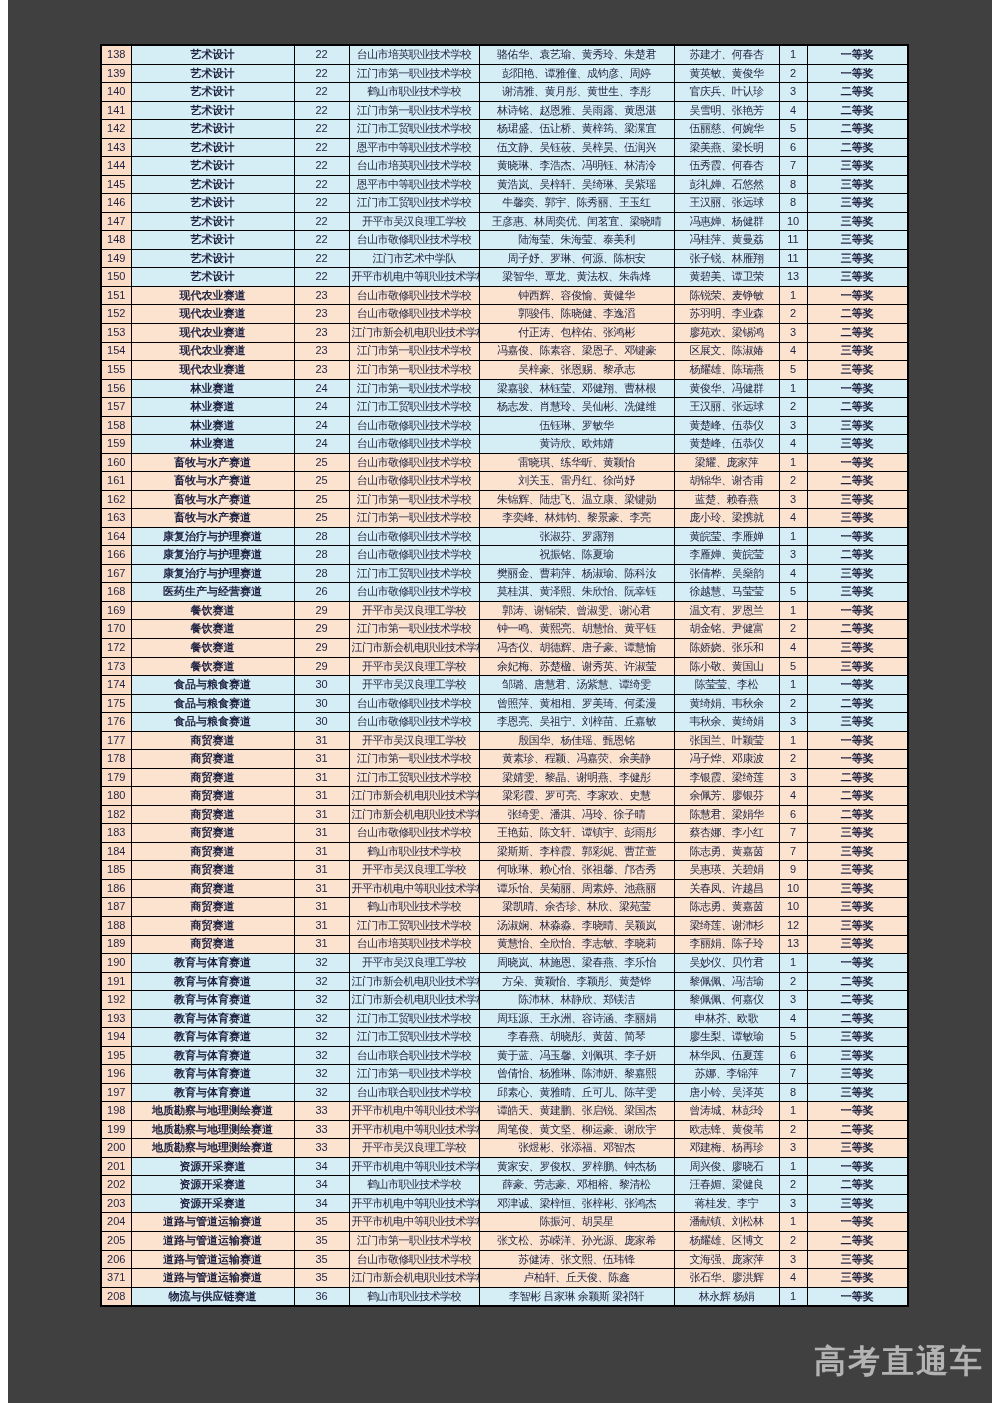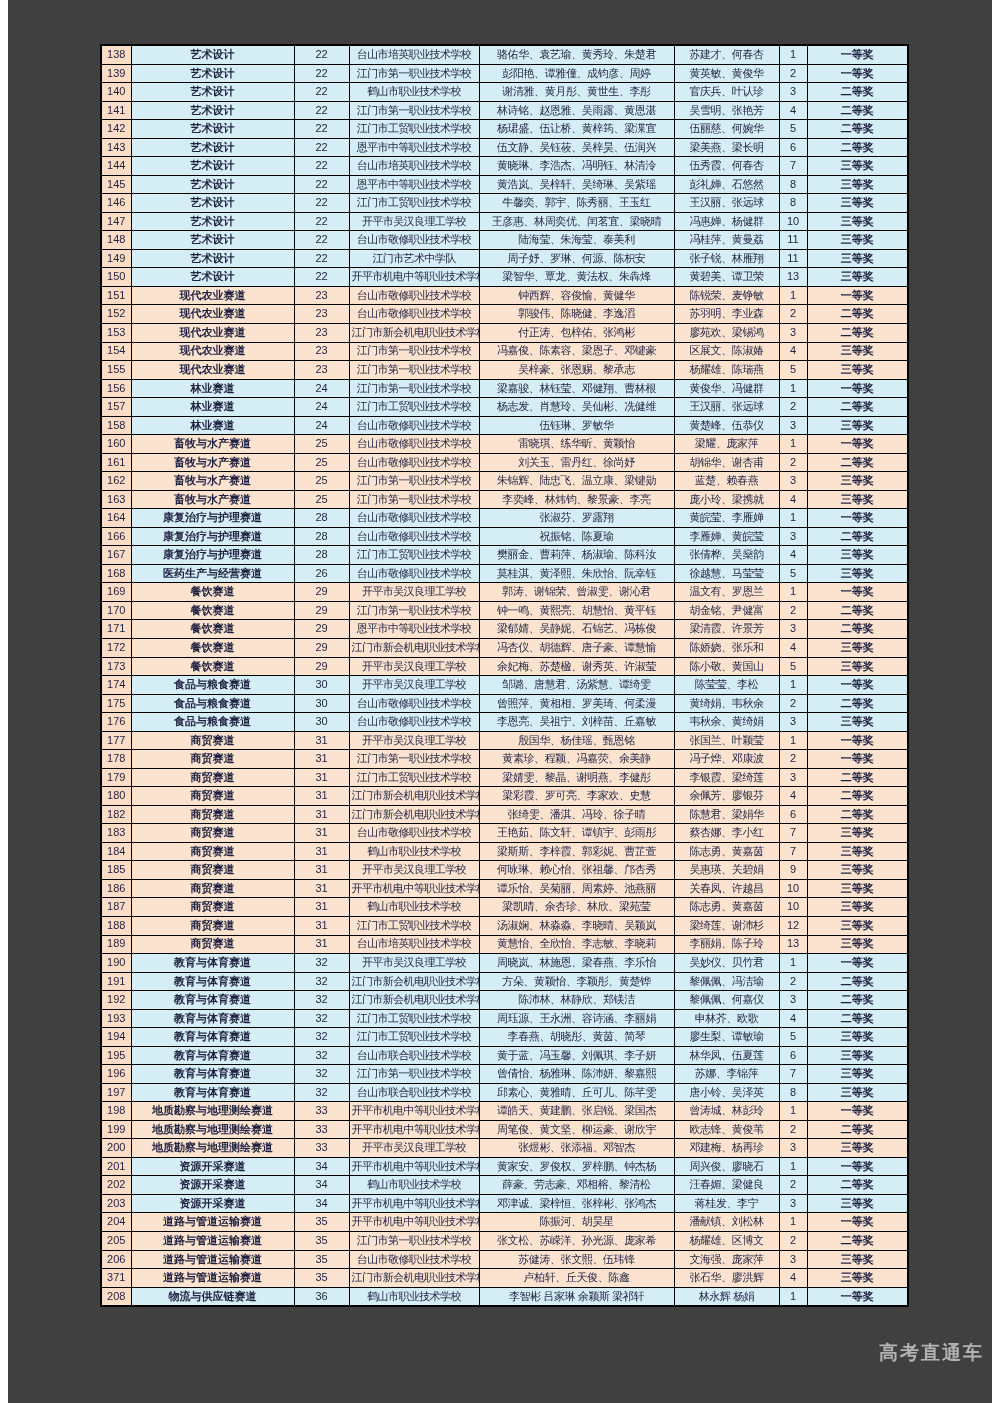--- a/index.html
+++ b/index.html
@@ -37,21 +37,21 @@
   tr.blue td{background:#d5edf4;}
   tr.peach td{background:#fce3d0;}
   tr.blue td.col-no, tr.peach td.col-no{background:#fbdcc6;}
   td.col-category{font-weight:bold;letter-spacing:0px;}
   td.col-school{font-size:10.5px;letter-spacing:-0.6px;}
   td.col-students{font-size:10.5px;letter-spacing:-0.4px;}
   td.col-teachers{font-size:10.5px;letter-spacing:-0.4px;}
   td.col-award{font-weight:bold;}
   .watermark{
     position:absolute;right:16px;top:1340px;
-    font-size:19px;font-weight:bold;color:#b3b3b3;
+    font-size:32px;font-weight:bold;color:#b3b3b3;
     letter-spacing:2px;
     font-family:Liberation Mono, monospace;
   }
 </style>
 </head>
 <body>
 
 <div class="sheet">
   <table class="results">
     <colgroup>
@@ -268,20 +268,30 @@
         <tr class="blue">
           <td class="col-no">158</td>
           <td class="col-category">林业赛道</td>
           <td class="col-code">24</td>
           <td class="col-school">台山市敬修职业技术学校</td>
           <td class="col-students">伍钰琳、罗敏华</td>
           <td class="col-teachers">黄楚峰、伍恭仪</td>
           <td class="col-rank">3</td>
           <td class="col-award">三等奖</td>
         </tr>
+        <tr class="blue">
+          <td class="col-no">159</td>
+          <td class="col-category">林业赛道</td>
+          <td class="col-code">24</td>
+          <td class="col-school">台山市敬修职业技术学校</td>
+          <td class="col-students">黄诗欣、欧炜婧</td>
+          <td class="col-teachers">黄楚峰、伍恭仪</td>
+          <td class="col-rank">4</td>
+          <td class="col-award">三等奖</td>
+        </tr>
         <tr class="peach">
           <td class="col-no">160</td>
           <td class="col-category">畜牧与水产赛道</td>
           <td class="col-code">25</td>
           <td class="col-school">台山市敬修职业技术学校</td>
           <td class="col-students">雷晓琪、练华昕、黄颖怡</td>
           <td class="col-teachers">梁耀、庞家萍</td>
           <td class="col-rank">1</td>
           <td class="col-award">一等奖</td>
         </tr>
@@ -366,30 +376,20 @@
           <td class="col-award">一等奖</td>
         </tr>
         <tr class="peach">
           <td class="col-no">170</td>
           <td class="col-category">餐饮赛道</td>
           <td class="col-code">29</td>
           <td class="col-school">江门市第一职业技术学校</td>
           <td class="col-students">钟一鸣、黄熙亮、胡慧怡、黄平钰</td>
           <td class="col-teachers">胡金铭、尹健富</td>
           <td class="col-rank">2</td>
-          <td class="col-award">二等奖</td>
-        </tr>
-        <tr class="peach">
-          <td class="col-no">171</td>
-          <td class="col-category">餐饮赛道</td>
-          <td class="col-code">29</td>
-          <td class="col-school">恩平市中等职业技术学校</td>
-          <td class="col-students">梁郁婧、吴静妮、石锦艺、冯栋俊</td>
-          <td class="col-teachers">梁清霞、许景芳</td>
-          <td class="col-rank">3</td>
           <td class="col-award">二等奖</td>
         </tr>
         <tr class="peach">
           <td class="col-no">172</td>
           <td class="col-category">餐饮赛道</td>
           <td class="col-code">29</td>
           <td class="col-school">江门市新会机电职业技术学校</td>
           <td class="col-students">冯杏仪、胡德辉、唐子豪、谭慧愉</td>
           <td class="col-teachers">陈娇娆、张乐和</td>
           <td class="col-rank">4</td>

